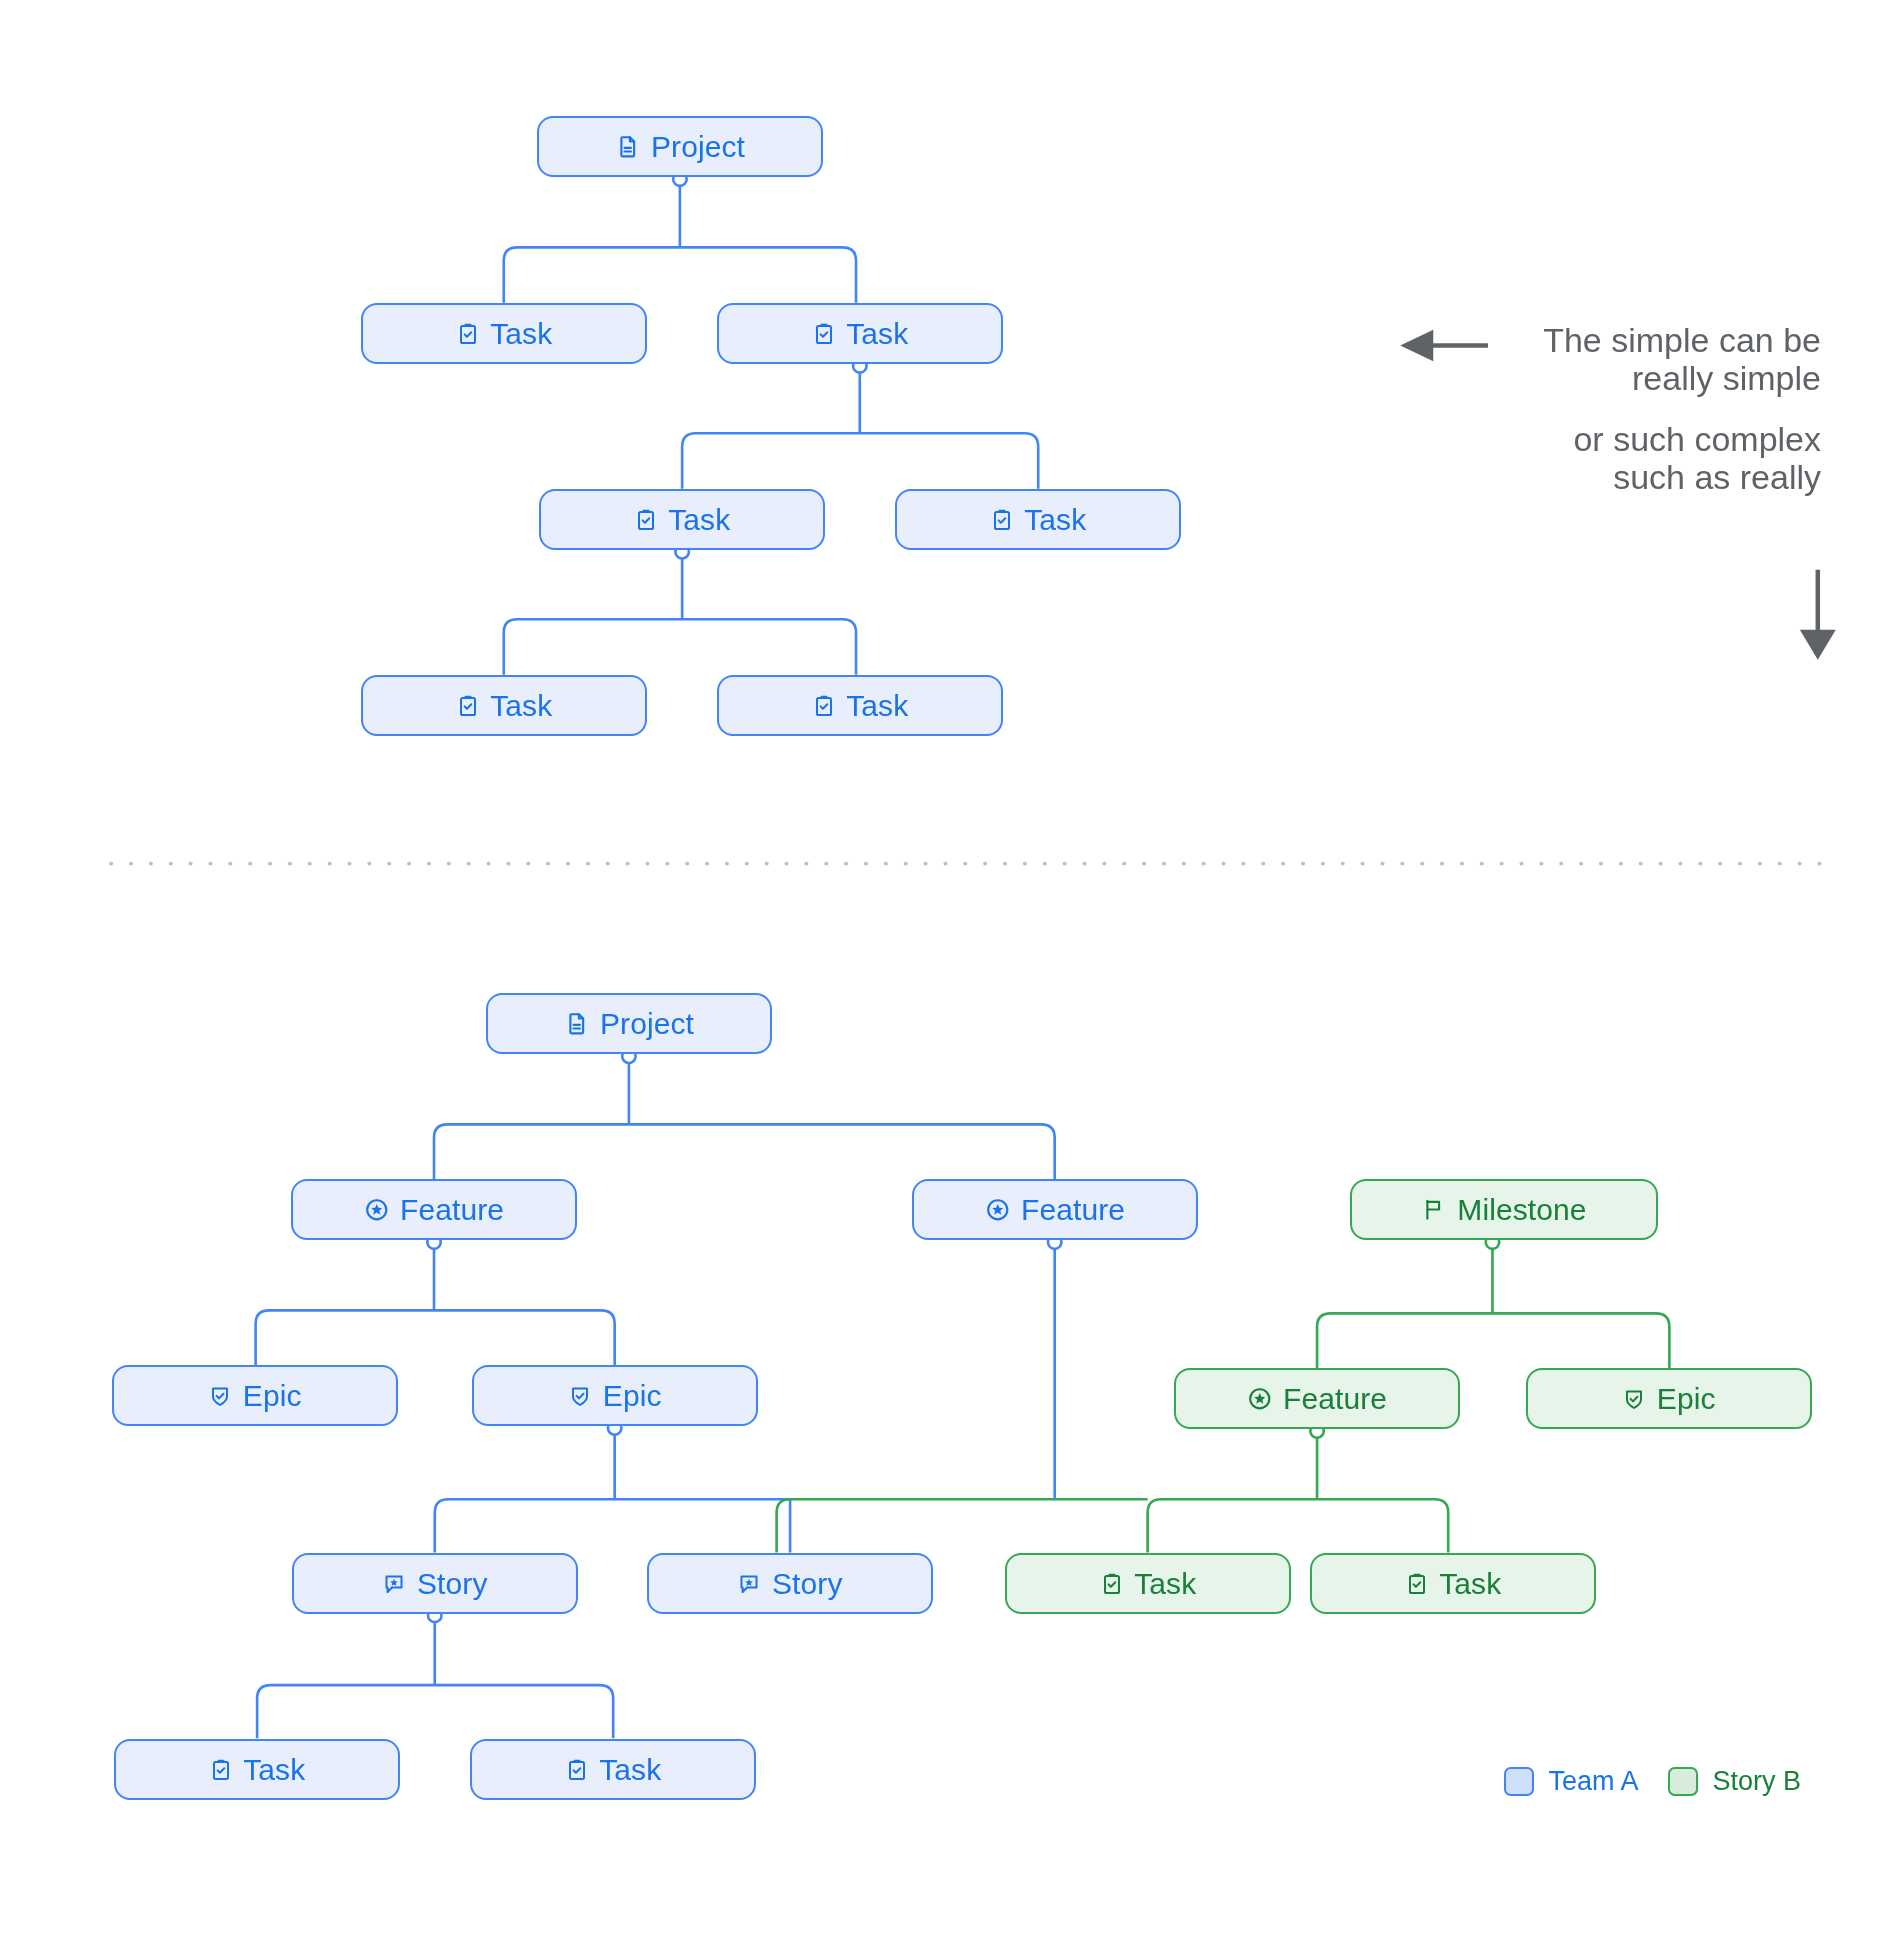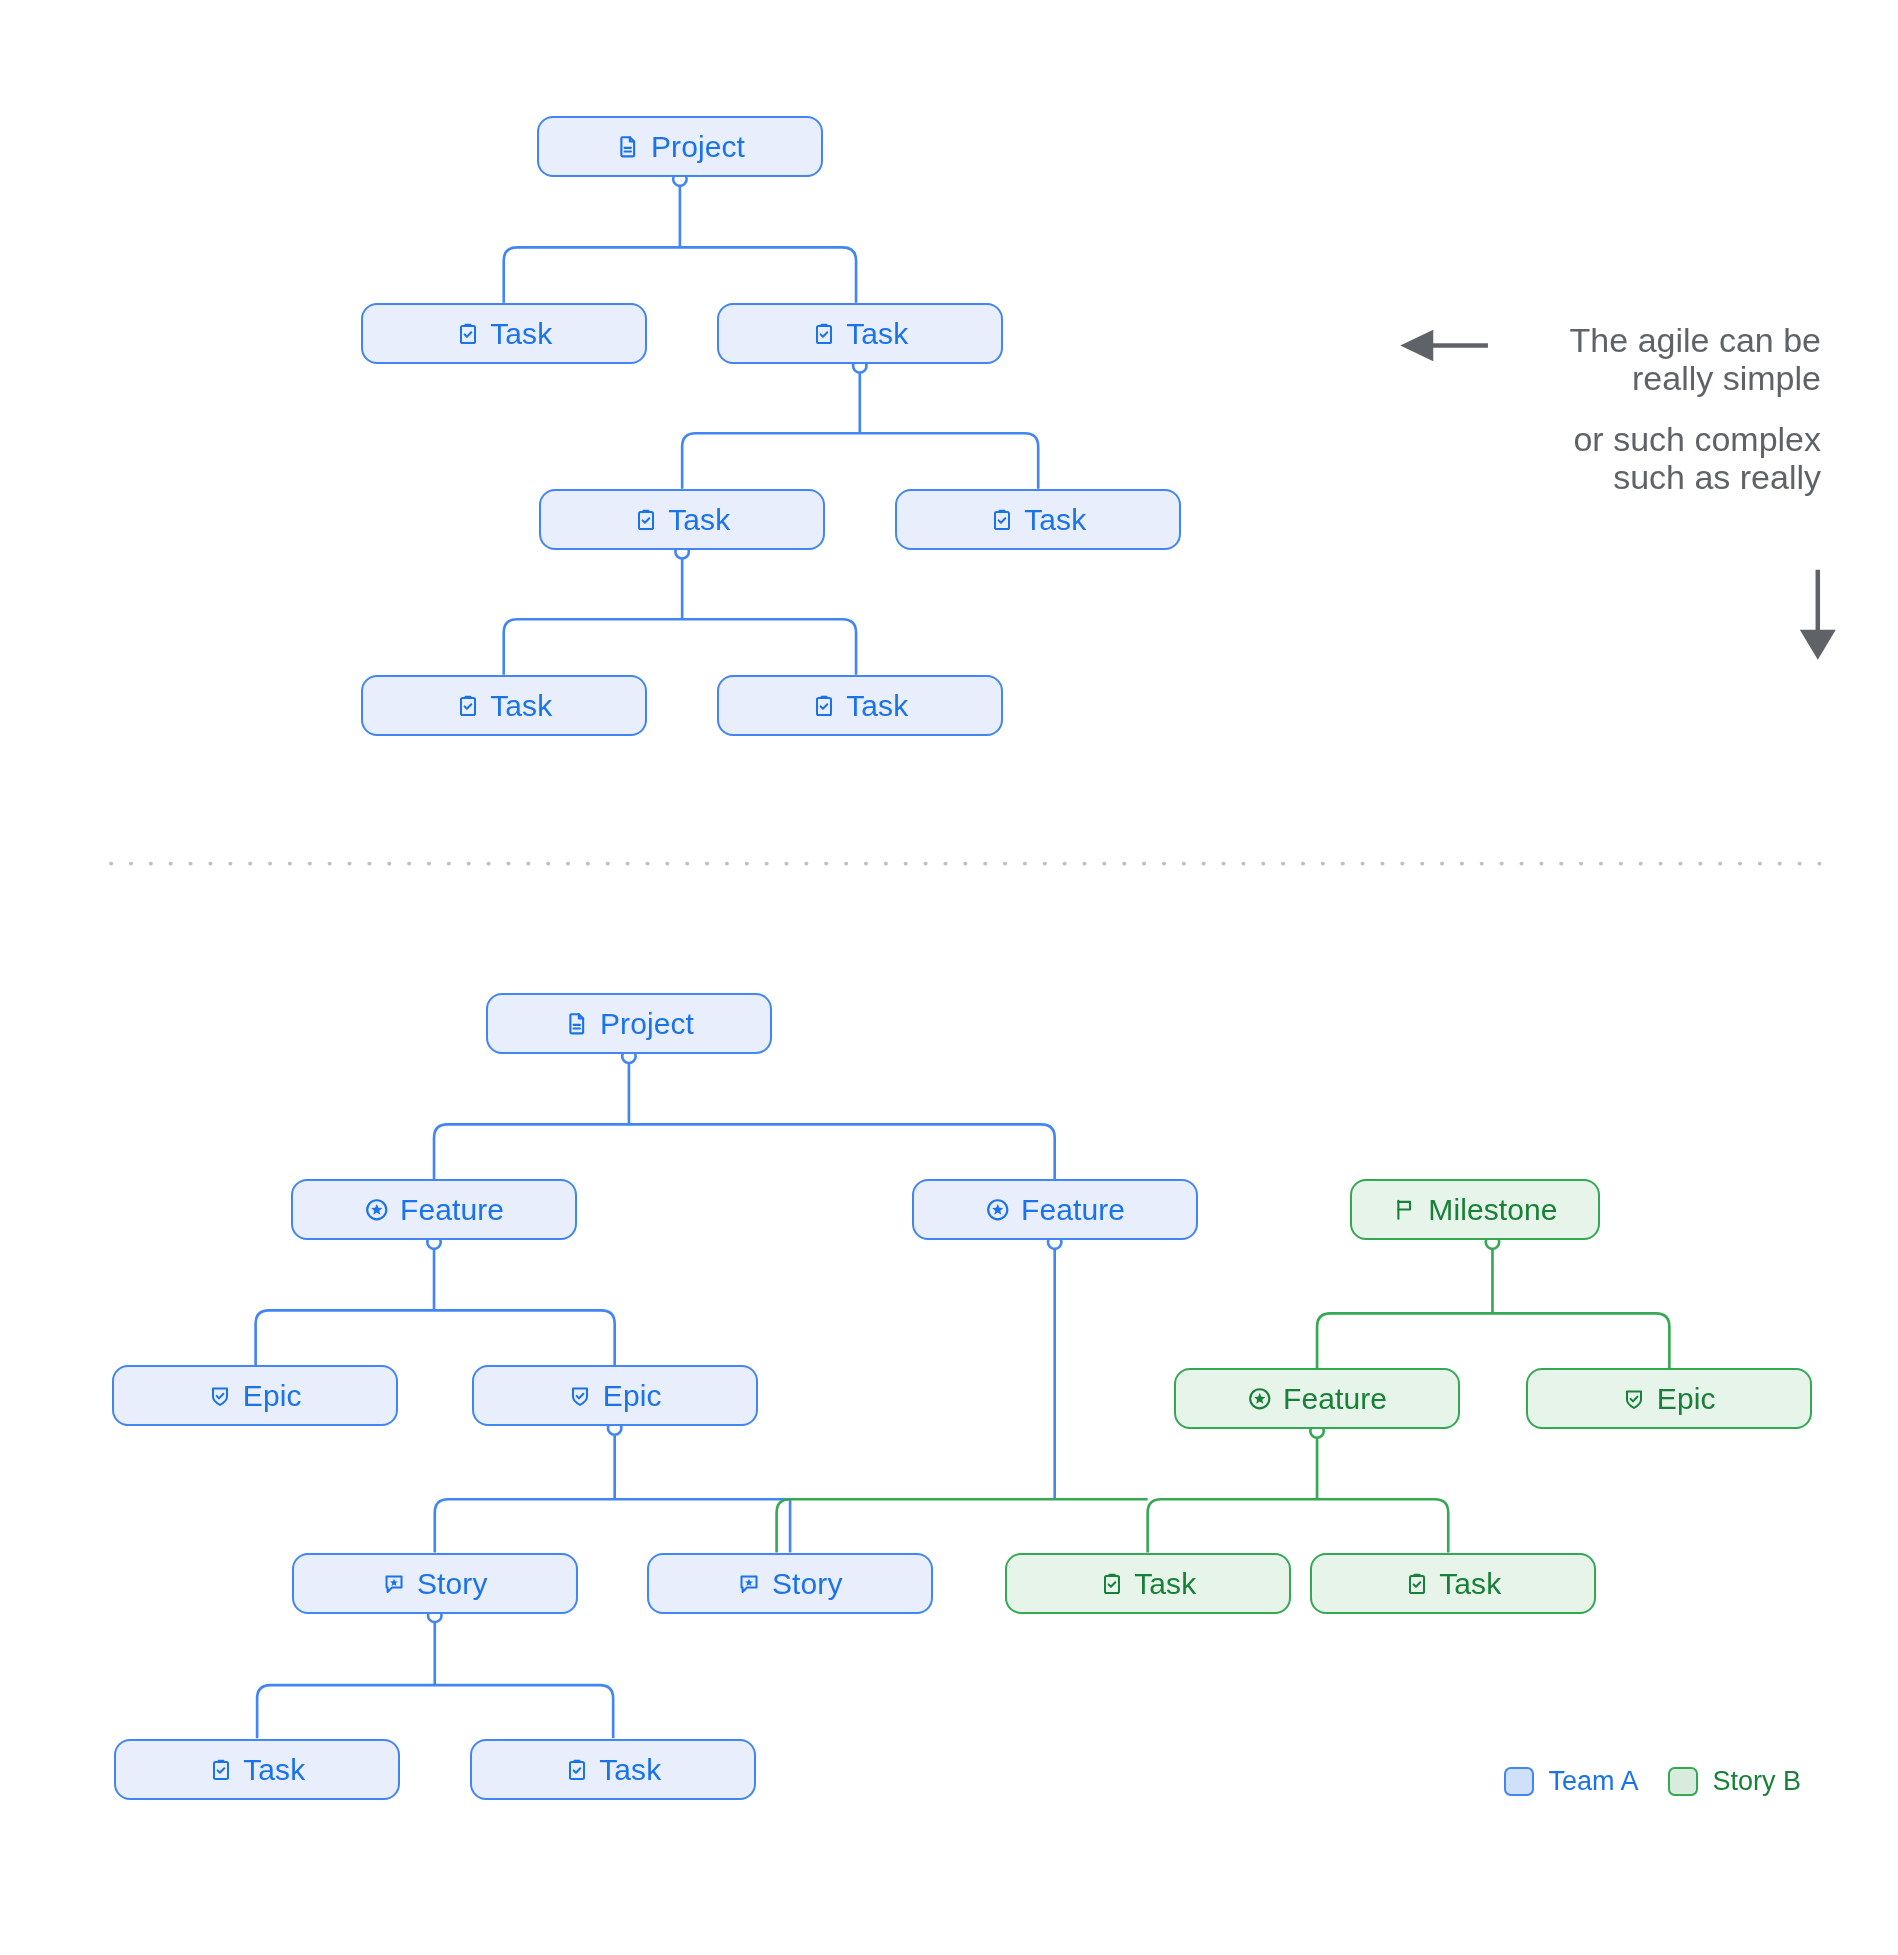--- a/index.html
+++ b/index.html
@@ -155,21 +155,21 @@
       <svg width="24" height="24" viewBox="0 0 24 24" fill="none" stroke="#1a73e8" stroke-width="2" stroke-linecap="round" stroke-linejoin="round">
         <rect x="5" y="4" width="14" height="17" rx="1.6"></rect>
         <path d="M9.5 4V2.8h5V4"></path>
           <path d="M8.6 12.4l2.3 2.4 4.4-4.6"></path>
       </svg>
     </span>
     <span class="lbl">Task</span>
   </div>
 
   <div class="annot" style="left:1484px;top:321px;width:337px;">
-    <div>The agile can be</div>
+    <div>The simple can be</div>
     <div>really simple</div>
     <div class="p2">or such complex</div>
     <div>such as really</div>
   </div>
 
   <div class="node blue" style="left:486px;top:993px;width:286px;height:61px;">
     <span class="ic">
       <svg width="25.5" height="25.5" viewBox="0 0 24 24" fill="none" stroke="#1a73e8" stroke-width="2" stroke-linecap="round" stroke-linejoin="round">
         <path d="M14 3H7a1 1 0 0 0-1 1v16a1 1 0 0 0 1 1h10a1 1 0 0 0 1-1V7z"></path>
         <path d="M14 3v4h4"></path>
@@ -193,21 +193,21 @@
   <div class="node blue" style="left:912px;top:1179px;width:286px;height:61px;">
     <span class="ic">
       <svg width="25.5" height="25.5" viewBox="0 0 24 24" fill="none" stroke="#1a73e8" stroke-width="2">
         <circle cx="12" cy="12" r="9"></circle>
         <polygon fill="#1a73e8" stroke="none" points="12,6.6 13.5,10.1 17.2,10.4 14.4,12.9 15.3,16.6 12,14.6 8.7,16.6 9.6,12.9 6.8,10.4 10.5,10.1"></polygon>
       </svg>
     </span>
     <span class="lbl">Feature</span>
   </div>
 
-  <div class="node green" style="left:1350px;top:1179px;width:250px;height:61px;">
+  <div class="node green" style="left:1350px;top:1179px;width:308px;height:61px;">
     <span class="ic">
       <svg width="25.5" height="25.5" viewBox="0 0 24 24" fill="none" stroke="#188038" stroke-width="2" stroke-linecap="round" stroke-linejoin="round">
         <line x1="6" y1="3.5" x2="6" y2="20.5"></line>
         <path d="M6 4.6h11v7.2H6"></path>
       </svg>
     </span>
     <span class="lbl">Milestone</span>
   </div>
 
   <div class="node blue" style="left:112px;top:1365px;width:286px;height:61px;">

